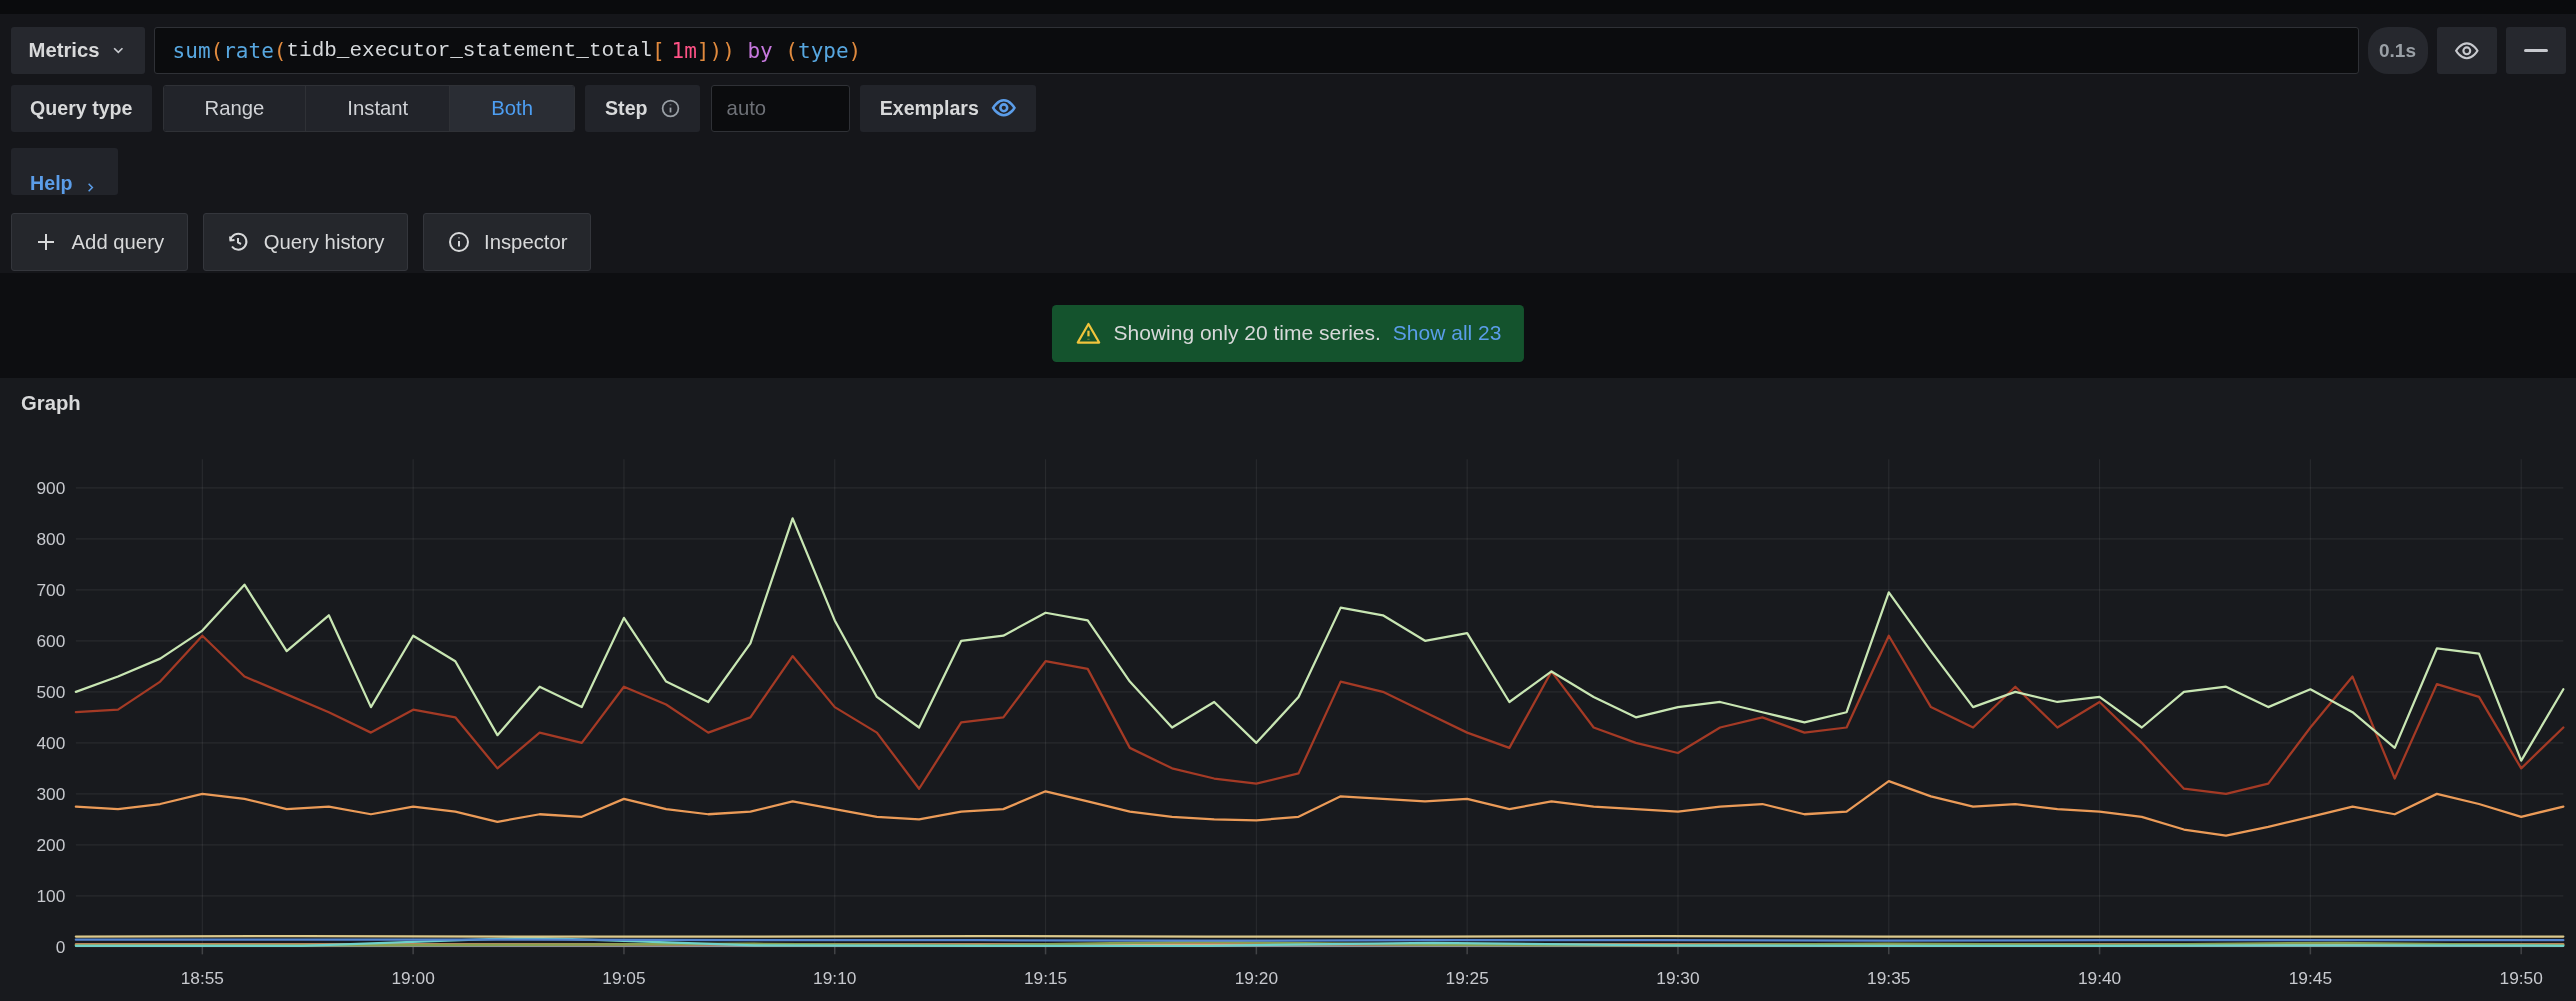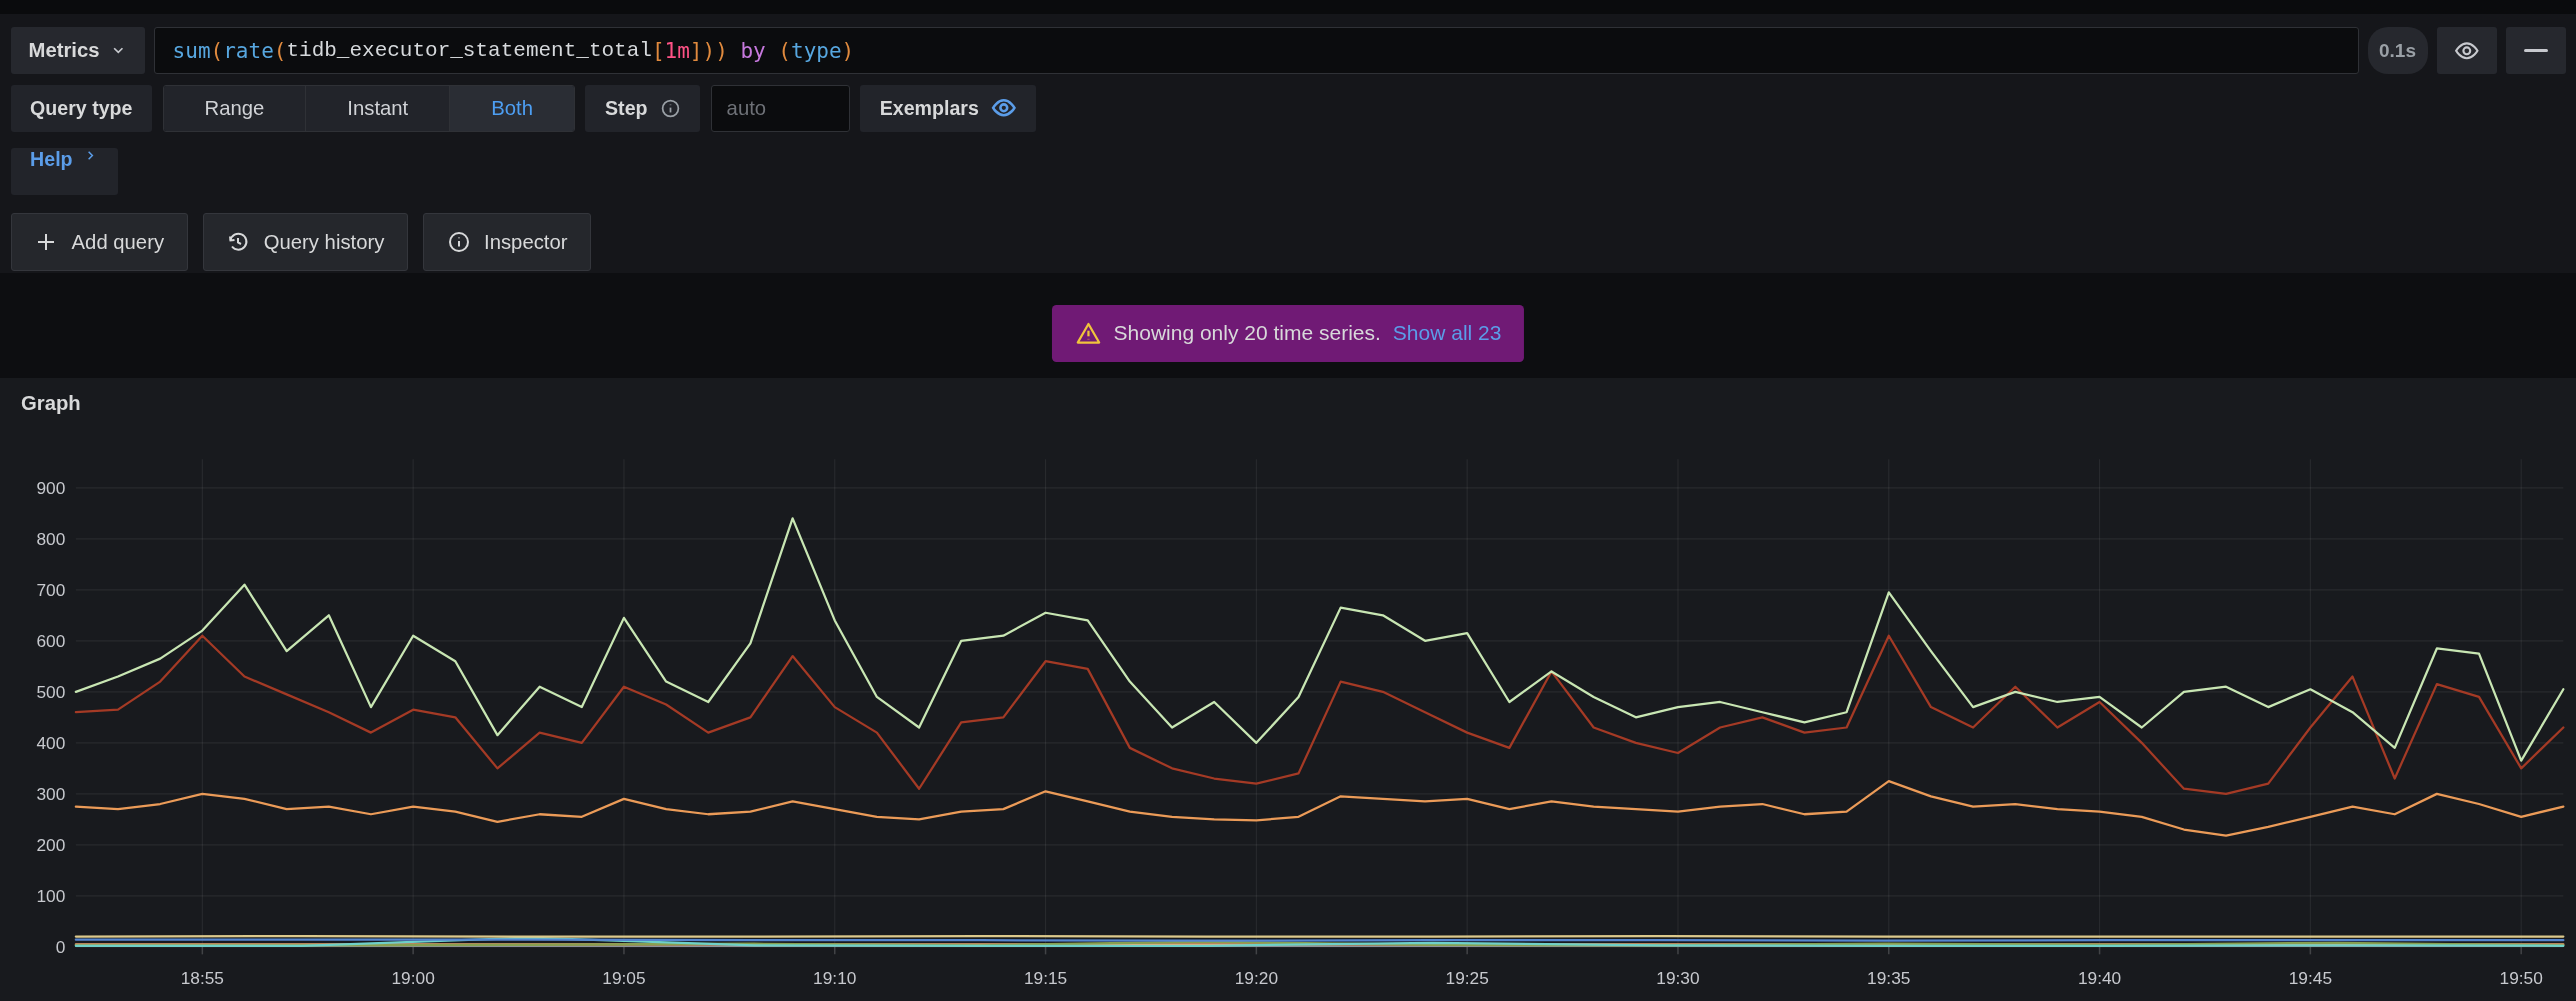--- a/index.html
+++ b/index.html
@@ -12,21 +12,21 @@
   .row1{height:47px; gap:9px;}
   .metrics-btn{display:flex; align-items:center; gap:10.5px; background:var(--background_chip_raised,#26282e);
     border-radius:3px; padding:0 18px; font-weight:600; font-size:20.3px; cursor:pointer;}
   .chev{width:16.6px; height:16.6px; stroke:#c7c9ce; fill:none; stroke-width:2.4;}
   .promql{flex:1; background:var(--background_input,#0b0c0e); border:1.5px solid var(--border_subtle,#2f3136);
     border-radius:3px; display:flex; align-items:center; padding:12px 18px;
     font-family:"DejaVu Sans Mono",monospace; font-size:21px; white-space:pre; cursor:text;}
   .tok-fn{color:var(--syntax_function,#57a7e0);}
   .tok-p{color:var(--syntax_paren,#e08a3e);}
   .tok-m{color:var(--syntax_metric,#d6d9dc);font-family:Liberation Mono, monospace;}
-  .tok-d{color:var(--syntax_duration,#ff5286);}
+  .tok-d{color:var(--syntax_duration,#ff5286);margin-left:7px;}
   .tok-k{color:var(--syntax_keyword,#c678dd);}
   .chip{background:var(--background_chip_raised,#26282e); border-radius:3px; display:flex; align-items:center;
     justify-content:center;}
   .duration-chip{width:60px; font-size:19px; font-weight:600; color:var(--text_secondary,#9aa0a6);border-radius:20px;}
   .icon-btn{width:60px; cursor:pointer;}
   .icon-btn svg{width:25.6px; height:25.6px; stroke:#c7c9ce; fill:none; stroke-width:2;}
   .minus-bar{width:24px; height:3px; background:#c7c9ce; border-radius:1.5px;}
   .row2{height:47px; gap:10.5px; margin-top:10.5px;}
   .label-chip{background:var(--background_chip,#22242a); border-radius:3px; display:flex; align-items:center;
     padding:0 19.6px; font-size:19.6px; font-weight:600; gap:12px;}
@@ -35,29 +35,29 @@
     border-right:1.5px solid var(--border_subtle,#2f3136); cursor:pointer; color:#d0d2d6;}
   .segment:last-child{border-right:none;}
   .segment.selected{background:#2a2d34; color:var(--selected_blue,#4d9ef2);}
   .info-ic{width:21px; height:21px; stroke:#9aa0a6; fill:none; stroke-width:2;}
   .step-input{width:139px; background:var(--background_input,#0b0c0e); border:1.5px solid var(--border_subtle,#2f3136);
     border-radius:3px; color:#d8d9da; font-size:20.3px; padding:0 15px; outline:none;
     font-family:"Liberation Sans","DejaVu Sans",sans-serif;}
   .step-input::placeholder{color:#6e7177;}
   .eye-blue{width:25.6px; height:25.6px; stroke:var(--link_blue,#5b9de9); fill:none; stroke-width:2.4;}
   .row3{margin-top:16.6px;}
-  .help-chip{background:var(--background_chip,#22242a); border-radius:3px; display:flex; align-items:flex-start;
+  .help-chip{background:var(--background_chip,#22242a); border-radius:3px; display:flex; align-items:flex-end;
     gap:10.5px; padding:0 19.6px; height:47px; color:var(--link_blue,#5b9de9); font-size:19.6px; font-weight:600; cursor:pointer;}
   .row4{margin-top:18px; gap:15px; height:58px;}
   .action-btn{display:flex; align-items:center; gap:13.5px; background:#25272c; border:1.5px solid #34363c;
     border-radius:3px; padding:0 22.6px; font-size:20.3px; font-weight:500; cursor:pointer;}
   .action-btn svg{width:24px; height:24px; stroke:#d8d9da; fill:none; stroke-width:2;}
   .gap-section{height:105px; position:relative;}
   .notice{position:absolute; left:50%; top:32px; transform:translateX(-50%); height:57px;
-    background:#701a75; border-radius:4.5px; display:flex; align-items:center; padding:0 22.6px; gap:12px;}
+    background:#14532d; border-radius:4.5px; display:flex; align-items:center; padding:0 22.6px; gap:12px;}
   .warn-ic{width:27px; height:27px; stroke:var(--warning_yellow,#f0c43c); fill:none; stroke-width:2; stroke-linejoin:round;}
   .notice-text{font-size:21px; color:#d8d9da;}
   .notice-link{font-size:21px; color:var(--link_blue,#5b9de9); cursor:pointer;}
   .panel{position:relative; height:623px; background:var(--background_panel,#181a1e);}
   .panel-title{position:absolute; left:21px; top:14px; font-size:20.3px; font-weight:600; color:#d8d9da;}
   .chart-wrap{position:absolute; inset:0;}
 </style>
 </head>
 <body>
 

